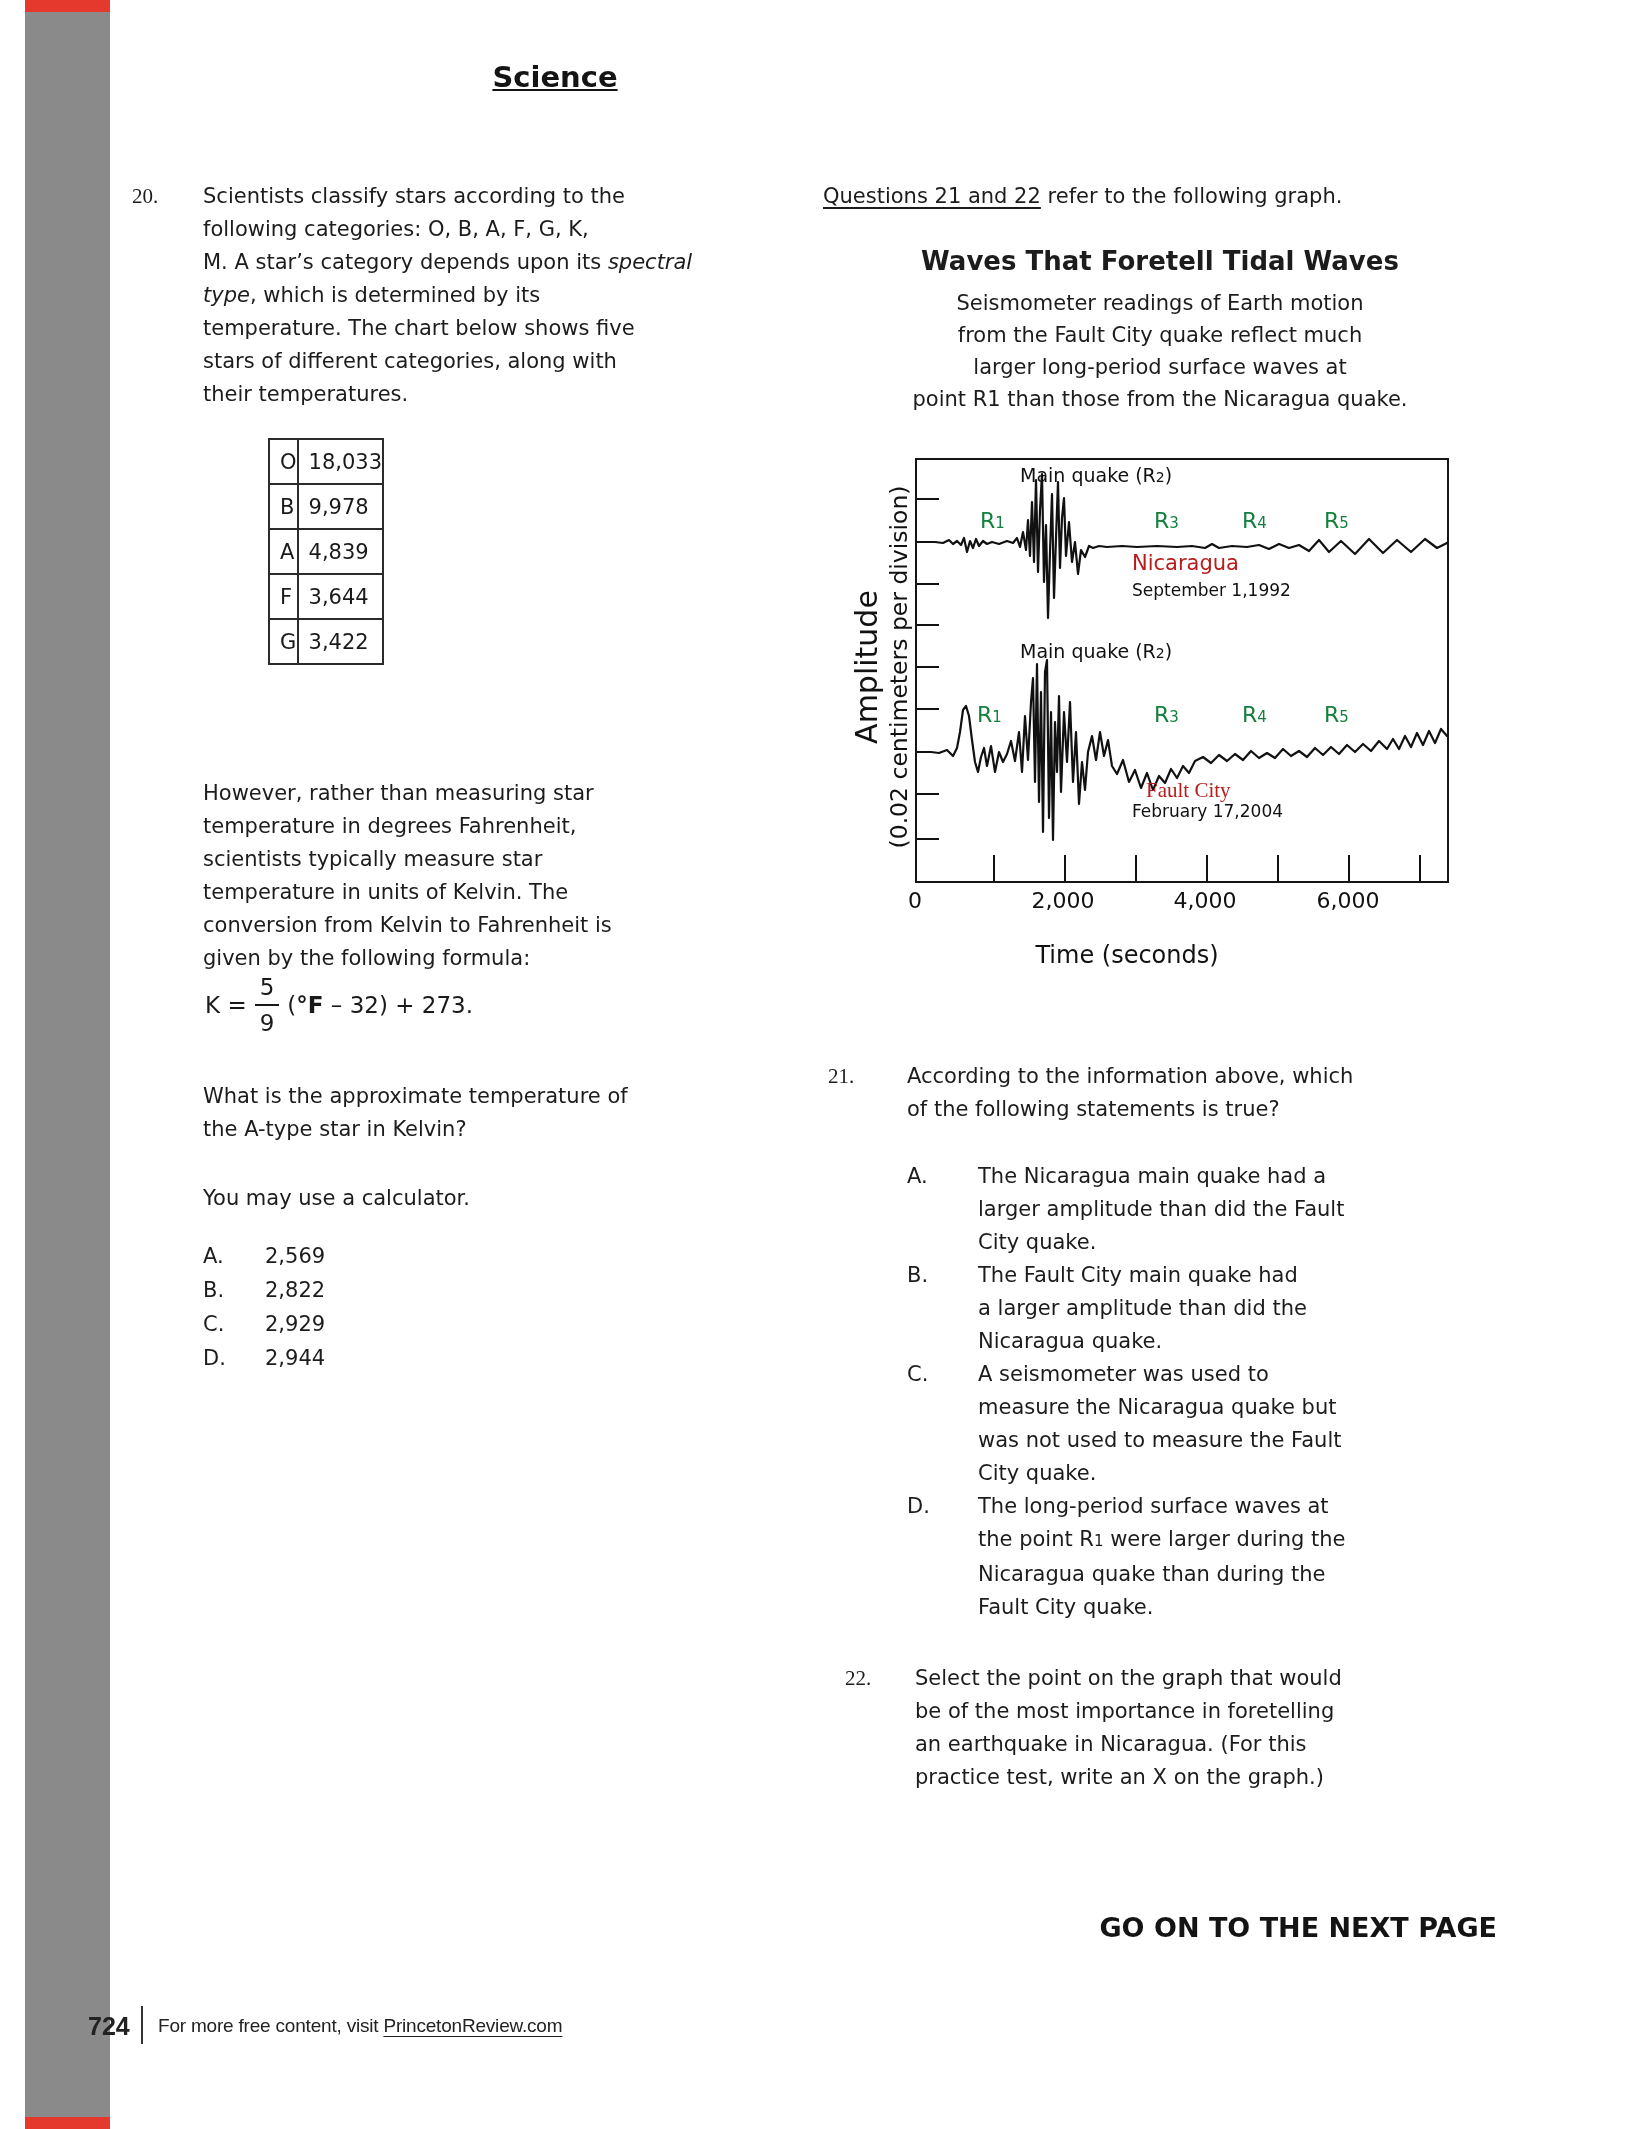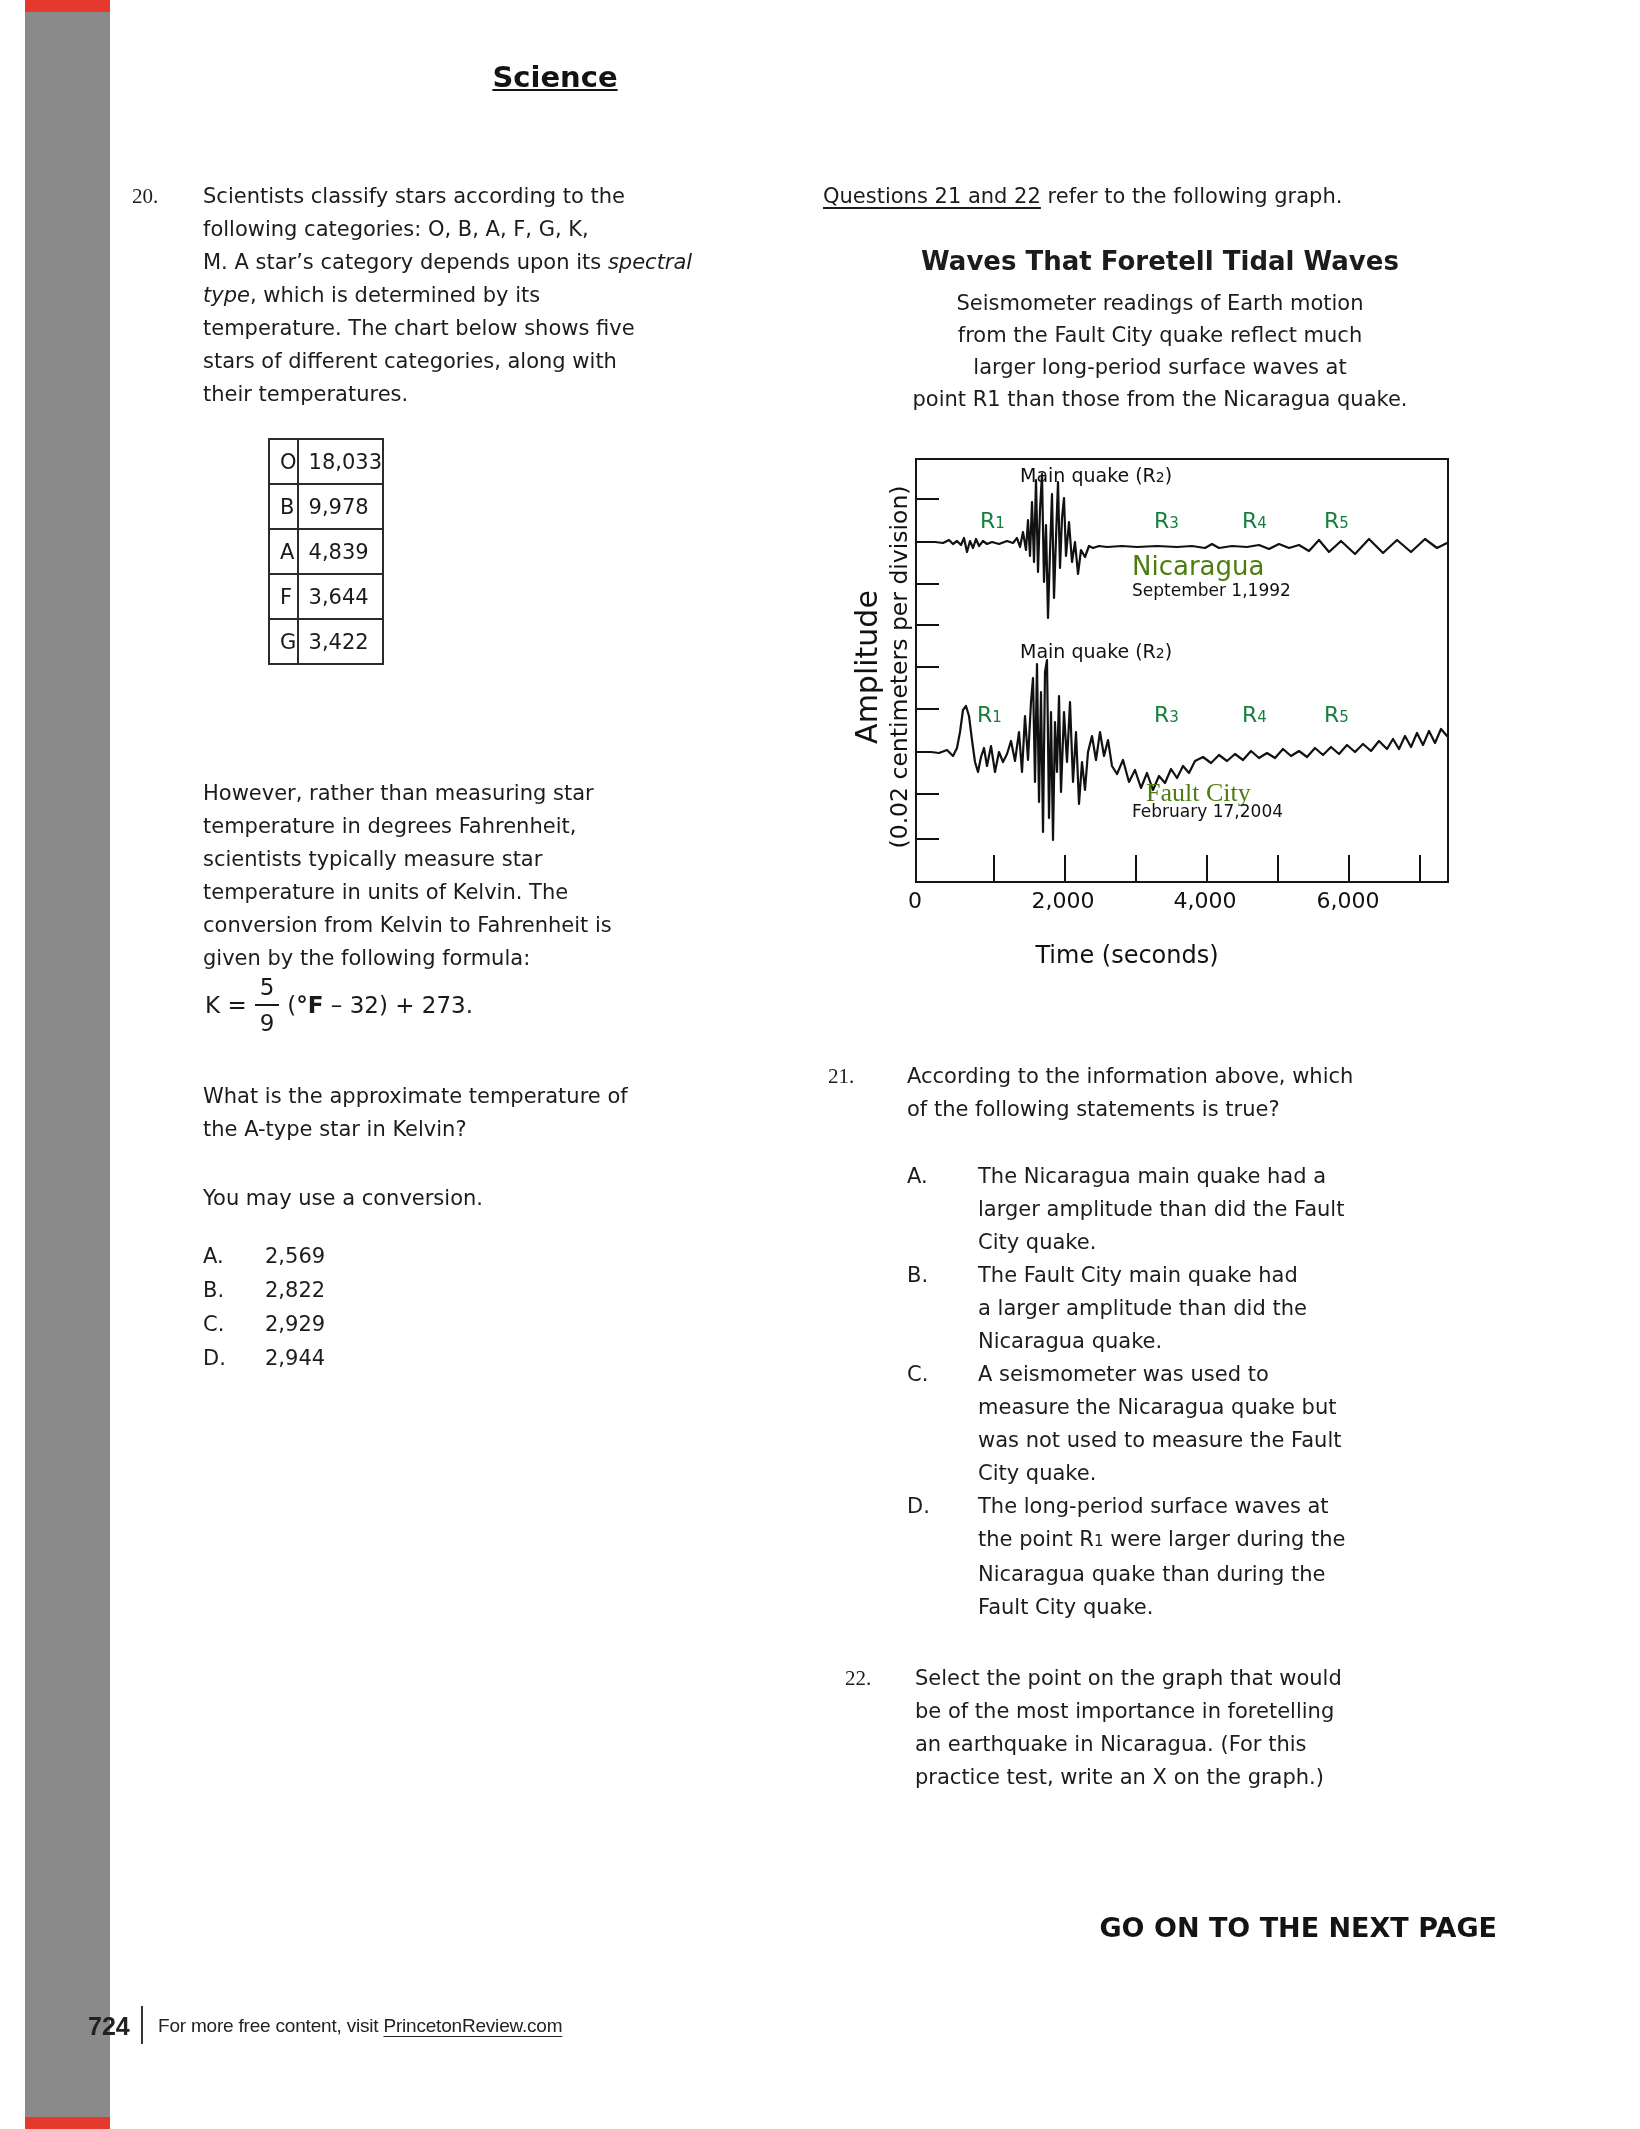--- a/index.html
+++ b/index.html
@@ -38,21 +38,21 @@
   .choices21 .ctext{white-space:pre-line;}
   
   .plot{position:absolute;left:915px;top:458px;width:530px;height:421px;border:2.5px solid #151515;}
   .plot svg{position:absolute;left:0;top:0;}
   .trace{fill:none;stroke:#111;stroke-width:2.2;stroke-linejoin:round;stroke-linecap:round;}
   .ticks{fill:none;stroke:#111;stroke-width:2;}
   .glabel{position:absolute;font-size:22px;color:#15803d;}
   .gsub{font-size:15px;}
   .mq{position:absolute;font-size:19px;color:#111;}
   .mq .gsub{font-size:14px;}
-  .gname{position:absolute;font-size:26px;color:#4d7c0f;}
+  .gname{position:absolute;font-size:21px;color:#b91c1c;}
   .gdate{position:absolute;font-size:17px;color:#111;}
   .ylab1{left:866px;top:667px;transform:translate(-50%,-50%) rotate(-90deg);font-size:30px;white-space:nowrap;color:#111;}
   .ylab2{left:899px;top:667px;transform:translate(-50%,-50%) rotate(-90deg);font-size:23.5px;white-space:nowrap;color:#111;}
   .xtick{position:absolute;top:888px;transform:translateX(-50%);font-size:22px;color:#111;}
   .xlabel{left:1127px;top:941px;transform:translateX(-50%);font-size:24px;color:#111;white-space:nowrap;}
   .underl{text-decoration:underline;text-underline-offset:4px;}
   .go-on{right:143px;top:1912px;font-size:27px;font-weight:bold;color:#141414;
          font-family:"DejaVu Sans",sans-serif;white-space:nowrap;}
   
   .pgnum{left:88px;top:2012px;font-size:25px;font-weight:bold;
@@ -116,21 +116,21 @@
     <span>K =</span>
     <span class="frac">
       <span class="num">5</span>
       <span class="den">9</span>
     </span>
     <span><span>(</span><span class="b">°F</span><span> – 32) + 273.</span></span>
   </div>
 
   <div class="abs body-txt pre" style="left:203px;top:1080px;width:500px;">What is the approximate temperature of
 the A-type star in Kelvin?</div>
-  <div class="abs body-txt" style="left:203px;top:1182px;">You may use a conversion.</div>
+  <div class="abs body-txt" style="left:203px;top:1182px;">You may use a calculator.</div>
 
   <div class="abs choices" style="left:203px;top:1239px;">
     <span>A.</span>
       <span>2,569</span>
     <span>B.</span>
       <span>2,822</span>
     <span>C.</span>
       <span>2,929</span>
     <span>D.</span>
       <span>2,944</span>

